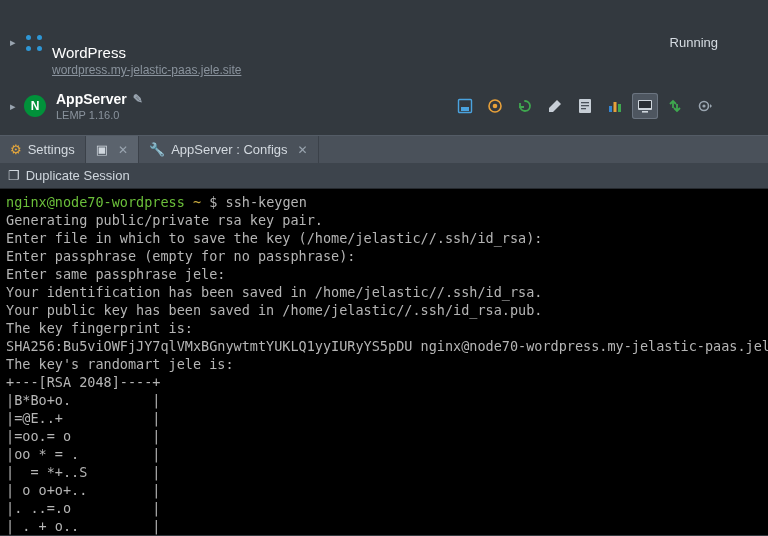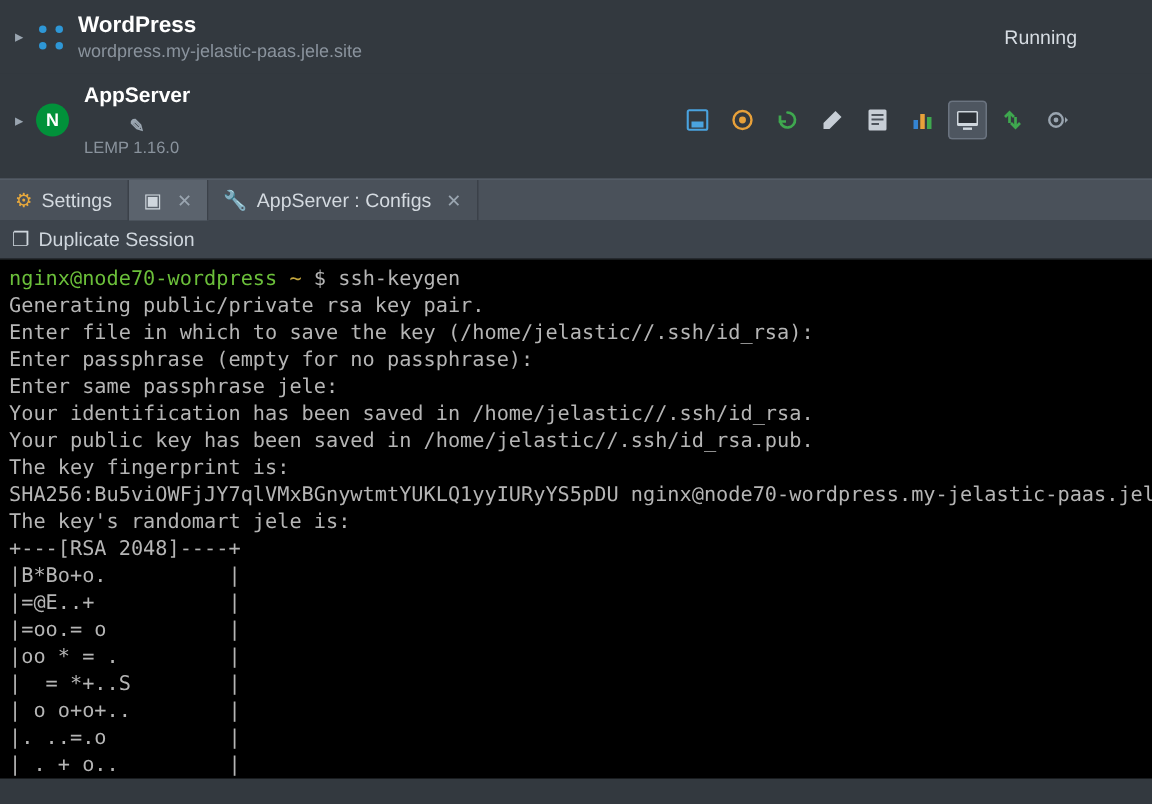--- a/index.html
+++ b/index.html
@@ -11,27 +11,27 @@
     height: 536px;
     overflow: hidden;
     font-size: 13px;
   }
   .topbar { background: #33393f; padding: 8px 10px; display: flex; align-items: center; }
   .chev { color: #9aa5b0; width: 14px; font-size: 11px; }
   .dots-icon { width: 20px; height: 20px; position: relative; margin-right: 8px; }
   .dots-icon span { position:absolute; width:5px; height:5px; border-radius:50%; background:#2e97d6; }
   .dots-icon span:nth-child(1){top:2px;left:2px} .dots-icon span:nth-child(2){top:2px;right:2px}
   .dots-icon span:nth-child(3){bottom:2px;left:2px} .dots-icon span:nth-child(4){bottom:2px;right:2px}
-  .env-title { color: #fff; font-size: 15px; font-weight: 700; }
-  .env-sub { color: #8a939d; font-size: 12px; margin-top: 2px; }
+  .env-title { color: #fff; font-size: 15px; font-weight: 400; margin-top: 36px; }
+  .env-sub { color: #8a939d; font-size: 12px; margin-top: 2px; text-decoration: underline; }
   .status { margin-left: auto; color:#d6dce2; font-size:13px; padding-right: 40px; padding-left: 48px; }
 
   .noderow { background: #33393f; padding: 6px 10px 14px 10px; display:flex; align-items:center; }
   .node-badge { width:22px; height:22px; border-radius:50%; background:#01913a; color:#fff; display:flex; align-items:center; justify-content:center; font-weight:700; font-size:12px; margin-right:10px; }
-  .node-title { color:#fff; font-size:14px; font-weight:600; display:flex; align-items:center; gap:6px;flex-direction:column; }
+  .node-title { color:#fff; font-size:14px; font-weight:600; display:flex; align-items:center; gap:6px; }
   .node-sub { color:#8a939d; font-size:11px; margin-top:2px; }
   .pencil { font-size:12px; color:#9aa5b0; }
 
   .toolbar { margin-left:auto; display:flex; gap:4px; align-items:center; position:relative; padding-right: 40px;}
   .tbtn { width:26px; height:26px; display:flex; align-items:center; justify-content:center; border-radius:3px; cursor:pointer; color:#c7ced6; }
   .tbtn.active { background:#4e5660; box-shadow: inset 0 0 0 1px #6b7480; }
 
   .tabbar { background:#4a515a; display:flex; align-items:stretch; height:28px; border-top:1px solid #545c66; }
   .tab { display:flex; align-items:center; padding:0 10px; gap:6px; font-size:13px; color:#d4dae0; border-right:1px solid #3b4149; cursor:pointer; }
   .tab.active { background:#5b636d; }

